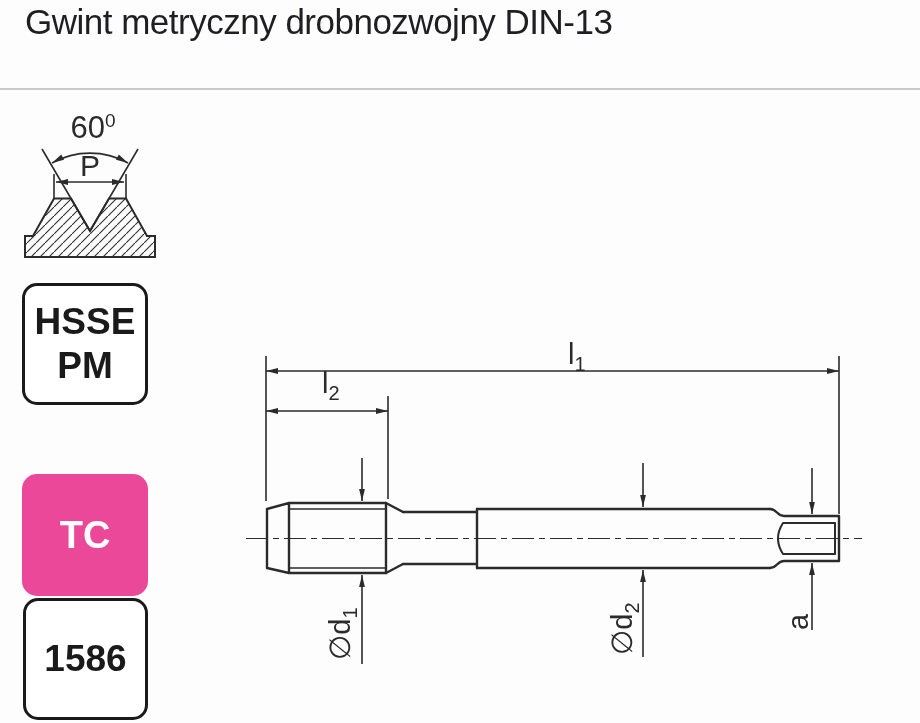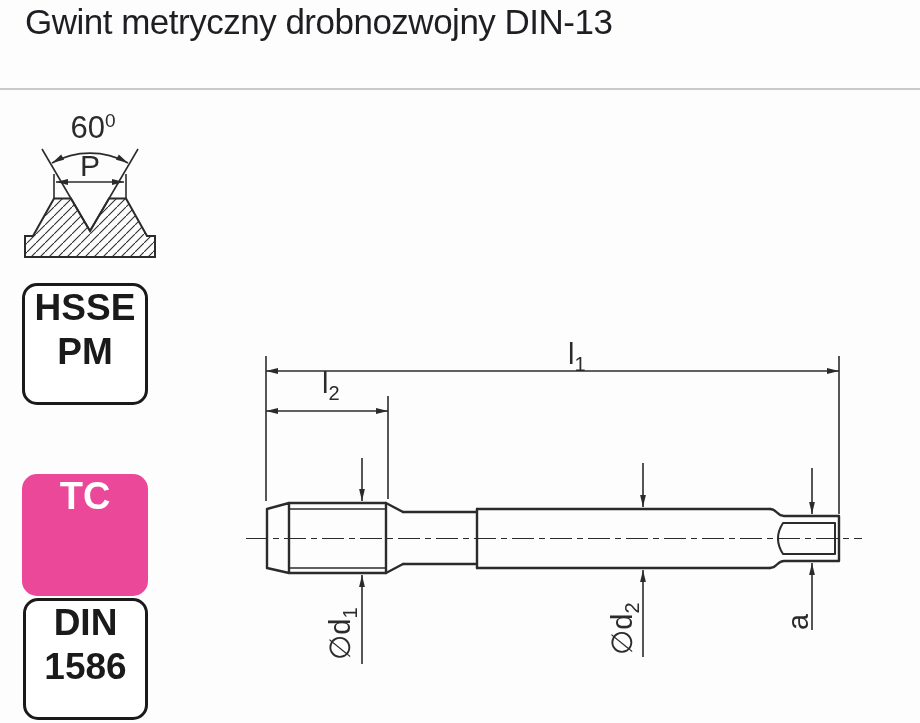--- a/index.html
+++ b/index.html
@@ -11,21 +11,21 @@
     position:absolute;left:25px;top:0px;width:880px;
     font-size:35px;font-weight:normal;color:#1f1f23;letter-spacing:-0.5px;line-height:44px;
     white-space:nowrap;
   }
   .title-sep{
     position:absolute;left:0;top:88px;width:920px;height:2px;background:#c9c9c9;
   }
   .side-box{
     position:absolute;left:22px;width:126px;height:122px;box-sizing:border-box;
     border:3px solid #1a1a1a;border-radius:15px;background:#ffffff;
-    display:flex;flex-direction:column;align-items:center;
+    display:flex;flex-direction:column;align-items:center;justify-content:center;
     font-weight:bold;font-size:37px;line-height:44px;color:#1a1a1a;text-align:center;
   }
   .side-box.filled{border:none;color:#ffffff;font-size:38px;}
   .profile-svg{position:absolute;left:10px;top:95px;}
   .drawing-svg{position:absolute;left:240px;top:330px;}
   svg text{font-family:"Liberation Sans",sans-serif;fill:#2b2b2b;}
   .dim-label{font-size:29px;}
   .dim-sub{font-size:20px;}
   .angle-label{font-size:31px;font-weight:500;}
   .angle-sup{font-size:19px;}
@@ -62,21 +62,20 @@
 </svg>
 
 <div class="side-box" style="top:283px">
   <span>HSSE</span>
   <span>PM</span>
 </div>
 <div class="side-box filled" style="top: 443px; background: #ec4899; margin-top: 31px;">
   <span>TC</span>
 </div>
 <div class="side-box" style="top:598px;left:23px;width:125px">
-  <span>DIN</span>
   <span>1586</span>
 </div>
 
 <svg class="drawing-svg" width="680" height="393" viewBox="240 330 680 393">
   <defs>
     <marker id="arr" viewBox="0 0 12 7" refX="11.5" refY="3.5" markerWidth="13" markerHeight="7.6" orient="auto-start-reverse" markerUnits="userSpaceOnUse">
       <path d="M0.3,0.8 L11.5,3.5 L0.3,6.2 Z" fill="#2b2b2b"></path>
     </marker>
   </defs>
 

